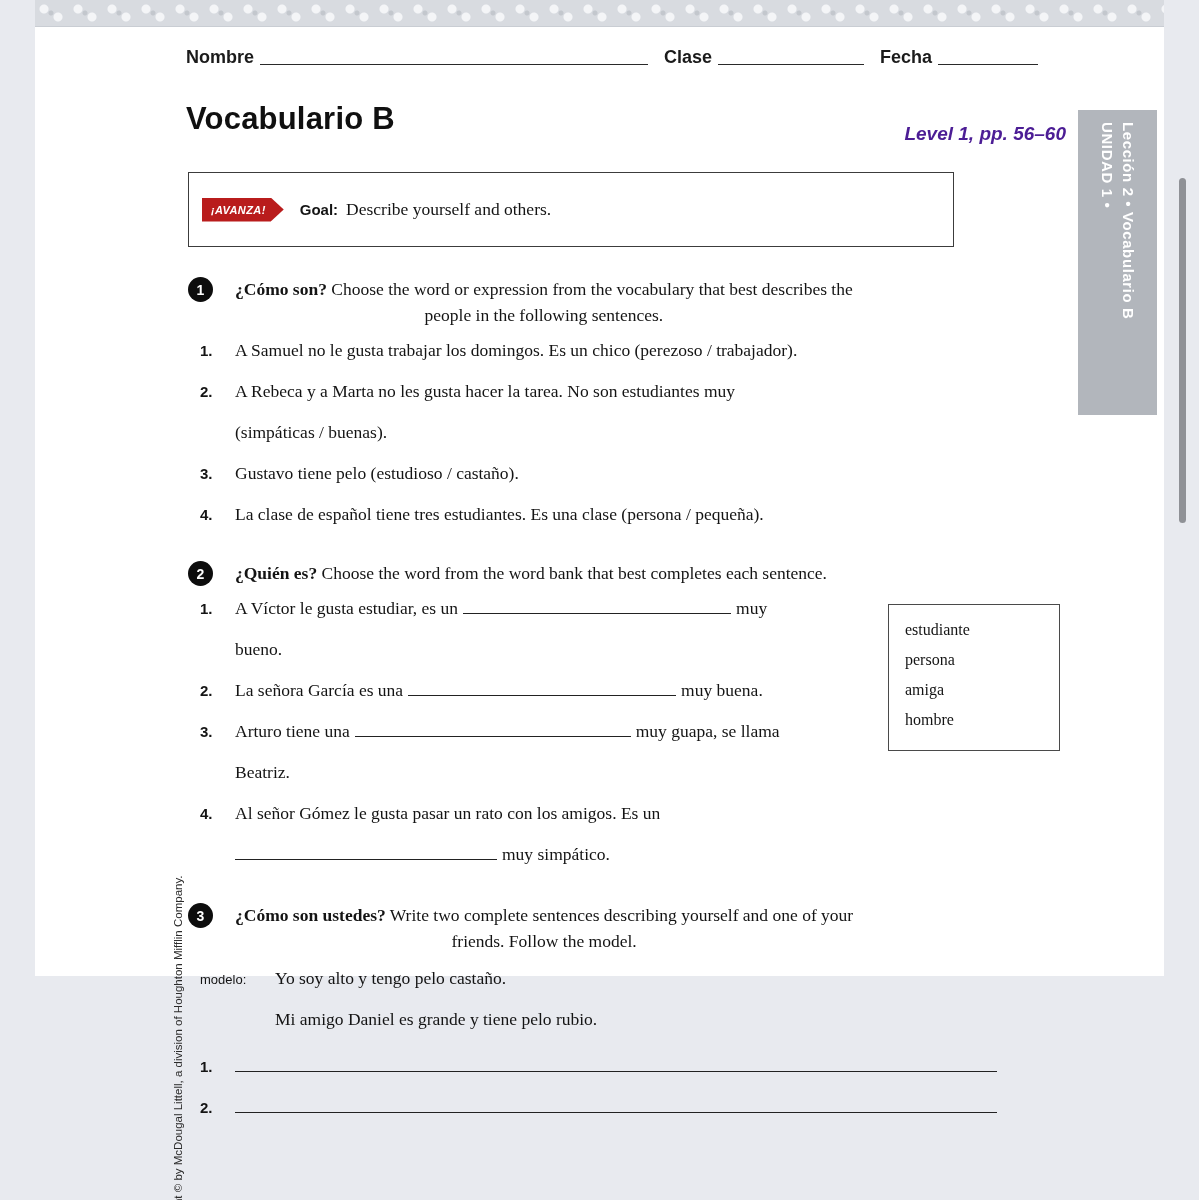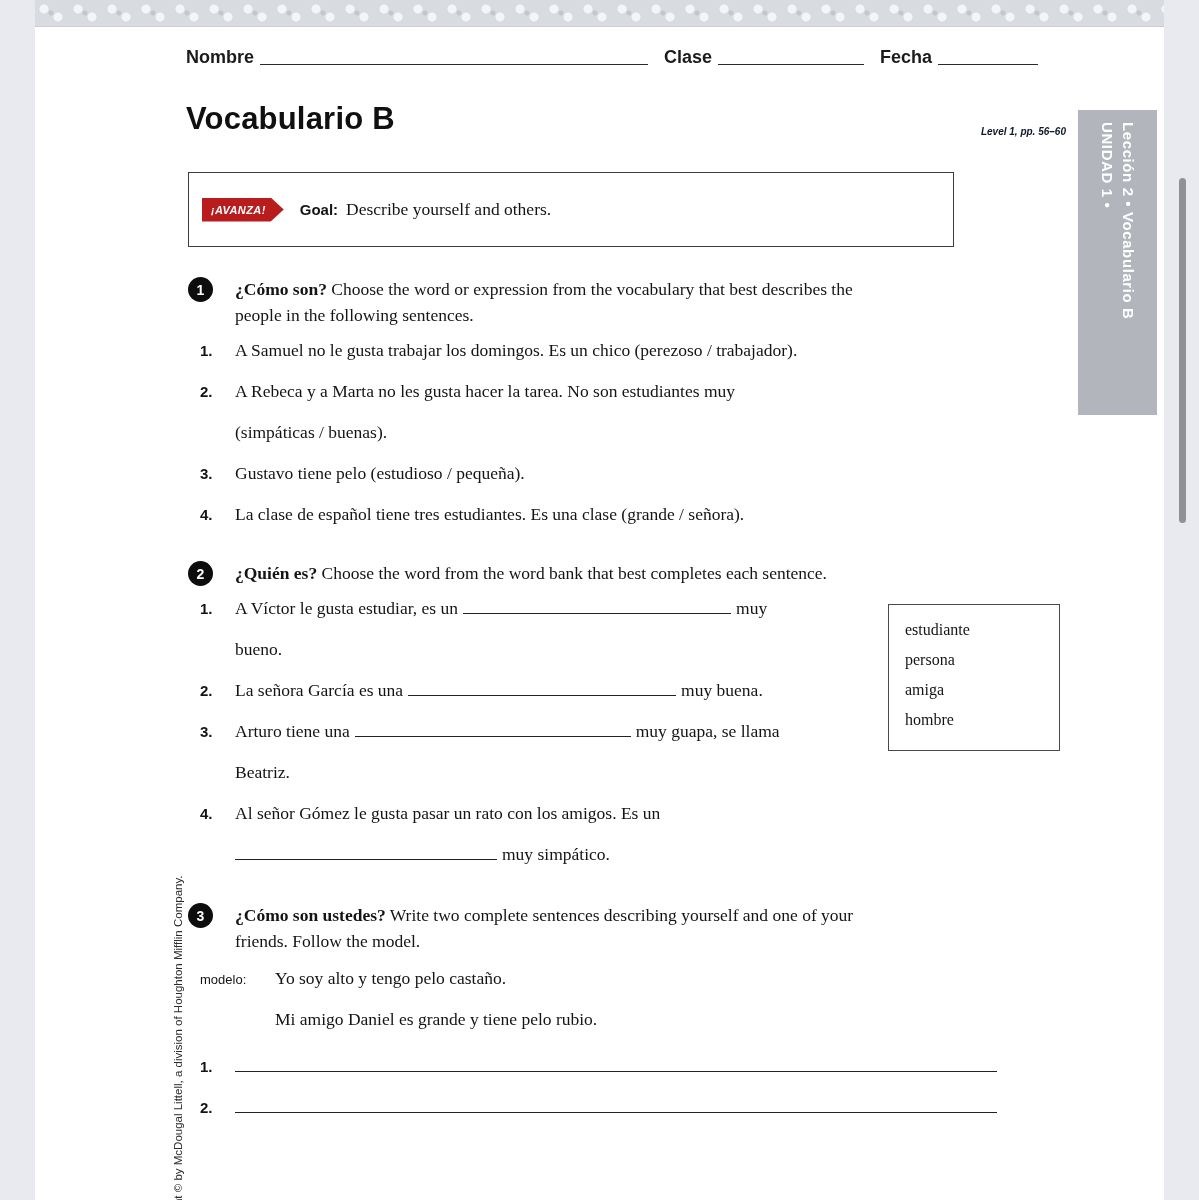--- a/index.html
+++ b/index.html
@@ -5,21 +5,21 @@
   * { margin:0; padding:0; box-sizing:border-box; }
   html,body { width:1199px; height:1200px; }
   body {
     position:relative;
     background:#e8eaef;
     font-family:"Liberation Serif", serif;
     color:#141414;
     overflow:hidden;
   }
   .page {
-    position:absolute; left:35px; top:0; width:1129px; height:1200px;
+    position:absolute; left:35px; top:0; width:1129px; height:976px;
     background:#ffffff;
   }
   
   .band {
     position:absolute; left:0; top:0; width:100%; height:27px;
     background-color:#d8dbe0;
     background-image:
       radial-gradient(circle at 9px 9px,  #f4f5f7 0 4px, rgba(0,0,0,0) 5px),
       radial-gradient(circle at 23px 17px,#f4f5f7 0 4px, rgba(0,0,0,0) 5px),
       radial-gradient(circle at 16px 13px,#c3c7cd 0 2px, rgba(0,0,0,0) 3px);
@@ -33,29 +33,29 @@
     font-family:"Liberation Sans", sans-serif; font-size:18px; font-weight:bold; color:#1b1b1b;
   }
   .hline { border-bottom:1.6px solid #2a2a2a; height:0; margin:0 4px 3px 6px; }
   .hl-nombre { width:388px; }
   .hl-clase  { width:146px; }
   .hl-fecha  { width:100px; }
   .hgap { width:12px; }
   
   .title-row {
     position:absolute; top:101px; left:151px; width:880px;
-    display:flex; justify-content:space-between; align-items:flex-end;
+    display:flex; justify-content:space-between; align-items:flex-start;
   }
   .page-title {
     font-family:"Liberation Sans", sans-serif; font-weight:bold; font-size:31px; color:#101010;
     letter-spacing:0.2px;
   }
   .level-ref {
     font-family:"Liberation Sans", sans-serif; font-weight:bold; font-style:italic;
-    font-size:10px; margin-top:9px; color:#0f172a;
+    font-size:19px; margin-top:22px; color:#4c1d95;
   }
   
   .goal-box {
     position:absolute; top:172px; left:153px; width:766px; height:75px;
     border:1.6px solid #3c3c3c;
     display:flex; align-items:center; padding-left:13px;
   }
   .avanza-badge {
     background:#b91c1c; color:#ffffff;
     font-family:"Liberation Sans", sans-serif; font-style:italic; font-weight:bold;
@@ -73,21 +73,21 @@
   .a1 { top:276px; width:815px; }
   .a2 { top:560px; width:700px; }
   .a3 { top:902px; width:862px; }
   .act-head { display:flex; }
   .circ {
     flex:0 0 auto; width:25px; height:25px; border-radius:50%;
     background:#0d0d0d; color:#ffffff;
     font-family:"Liberation Sans", sans-serif; font-weight:bold; font-size:14px;
     display:flex; align-items:center; justify-content:center; margin-top:1px;
   }
-  .htext { margin-left:22px; font-size:17.5px; line-height:26px; }
+  .htext { margin-left:22px; font-size:17.5px; line-height:26px;text-align:center; }
   .btitle { font-weight:bold; }
   .rows { margin-top:12px; }
   .rows-m14 { margin-top:14px; }
   .row { display:flex; align-items:baseline; height:41px; padding-left:12px; }
   .row.mt6 { margin-top:6px; }
   .rnum {
     flex:0 0 35px; font-family:"Liberation Sans", sans-serif; font-weight:bold; font-size:15px;
   }
   .rtext { font-size:17.5px; white-space:nowrap; }
   .blank {
@@ -173,25 +173,25 @@
       <div class="row">
         <div class="rnum">2.</div>
         <div class="rtext">A Rebeca y a Marta no les gusta hacer la tarea. No son estudiantes muy</div>
       </div>
       <div class="row">
         <div class="rnum"></div>
         <div class="rtext">(simpáticas / buenas).</div>
       </div>
       <div class="row">
         <div class="rnum">3.</div>
-        <div class="rtext">Gustavo tiene pelo (estudioso / pequeña).</div>
+        <div class="rtext">Gustavo tiene pelo (estudioso / castaño).</div>
       </div>
       <div class="row">
         <div class="rnum">4.</div>
-        <div class="rtext">La clase de español tiene tres estudiantes. Es una clase (grande / señora).</div>
+        <div class="rtext">La clase de español tiene tres estudiantes. Es una clase (persona / pequeña).</div>
       </div>
     </div>
   </div>
 
   <div class="activity a2">
     <div class="act-head">
       <div class="circ">2</div>
       <div class="htext">
         <div><span class="btitle">¿Quién es?</span> <span>Choose the word from the word bank that best completes each sentence.</span></div>
       </div>

